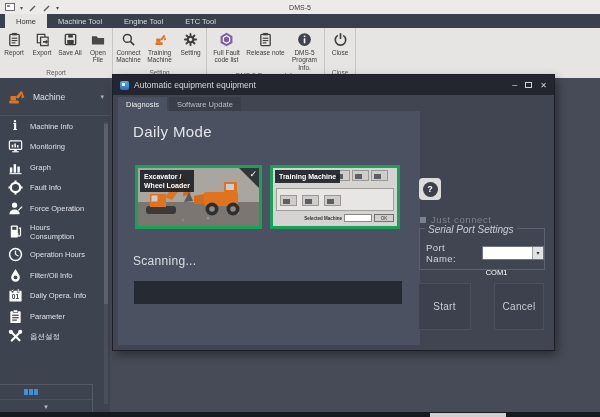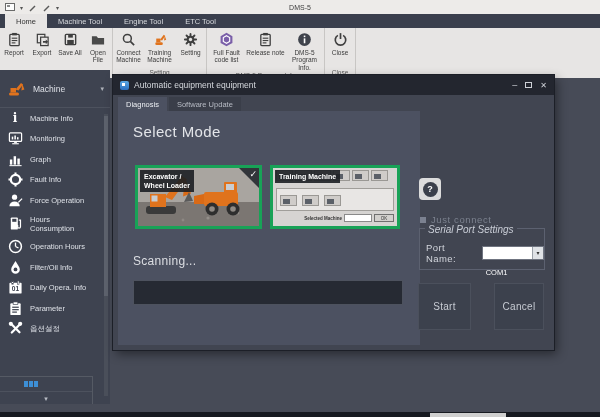--- a/index.html
+++ b/index.html
@@ -23,21 +23,21 @@
   
   .ribbon-body { position:absolute; top:28px; left:0; width:600px; height:50px; background:#e7e5e4; display:flex; }
   .rgroup { display:flex; flex-direction:column; border-right:1px solid #c8c6c4; padding-top:2px; }
   .rbuttons { display:flex; flex:1; align-items:flex-start; }
   .rbtn { display:flex; flex-direction:column; align-items:center; text-align:center; font-size:6.5px; line-height:1.15; color:#3b3b3b; padding-top:1px; }
   .rbtn .icn { height:17px; display:flex; align-items:center; justify-content:center; margin-bottom:1px; }
   .rgroup-cap { font-size:6.5px; color:#5a5a5a; text-align:center; height:10px; line-height:10px; }
   .g1 .rbtn { width:28px; } .g2 .rbtn { width:31px; } .g3 .rbtn { width:39px; } .g4 .rbtn { width:42px; }
 
   
-  .sidebar { position:absolute; top:70px; left:0; width:110px; height:334px; background:#3e4350; color:#dde0e6; }
+  .sidebar { position:absolute; top:78px; left:0; width:110px; height:334px; background:#3e4350; color:#dde0e6; }
   .sb-header { display:flex; align-items:center; height:38px; padding:0 6px 0 8px; font-size:8.5px; border-bottom:1px solid #4d525e; }
   .sb-header .lbl { margin-left:5px; }
   .sb-header .dd { margin-left:auto; font-size:7px; color:#aeb2ba; }
   .sb-item { display:flex; align-items:center; height:20.5px; cursor:default; }
   .sb-item.tall { height:26px; }
   .sb-item .ic { width:30px; display:flex; justify-content:center; align-items:center; }
   .sb-item .lb { font-size:7.5px; width:66px; line-height:1.2; }
   .serif-i { font-family:"DejaVu Serif",serif; font-weight:bold; font-size:12px; color:#fff; }
   .sb-scroll { position:absolute; left:104px; top:44px; width:4px; height:282px; background:#4a4f5a; }
   .sb-thumb { position:absolute; left:0; top:2px; width:4px; height:180px; background:#5d626d; }
@@ -432,21 +432,21 @@
         <span class="dlg-close">✕</span>
       </span>
     </div>
 
     <div class="dlg-tabs">
       <div class="dtab active">Diagnosis</div>
       <div class="dtab">Software Update</div>
     </div>
 
     <div class="dlg-panel">
-      <div class="panel-heading">Select Mode</div>
+      <div class="panel-heading">Daily Mode</div>
 
       <div class="cards">
         <div class="mode-card c1">
           <svg class="scene" width="121" height="58" viewBox="0 0 121 58">
             <rect width="121" height="58" fill="#a9a5a0"></rect>
             <rect y="34" width="121" height="24" fill="#7b7672"></rect>
             <circle cx="20" cy="44" r="1.5" fill="#938e89"></circle>
               <circle cx="70" cy="50" r="1.6" fill="#948f8a"></circle>
               <circle cx="100" cy="45" r="1.4" fill="#938e89"></circle>
               <circle cx="45" cy="52" r="1.4" fill="#8d8883"></circle>

